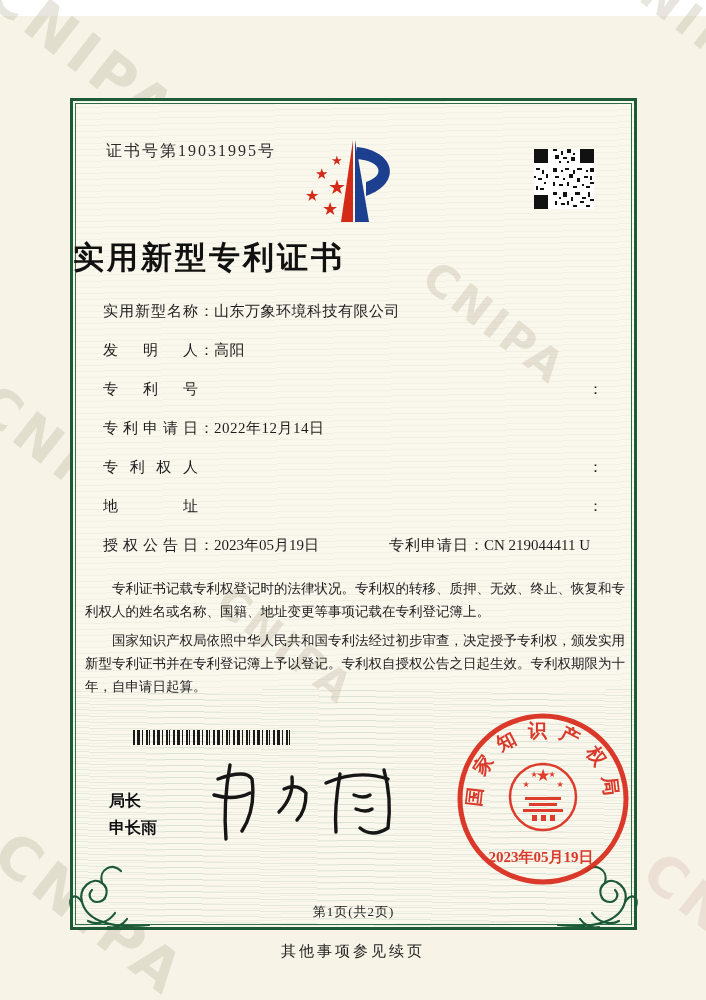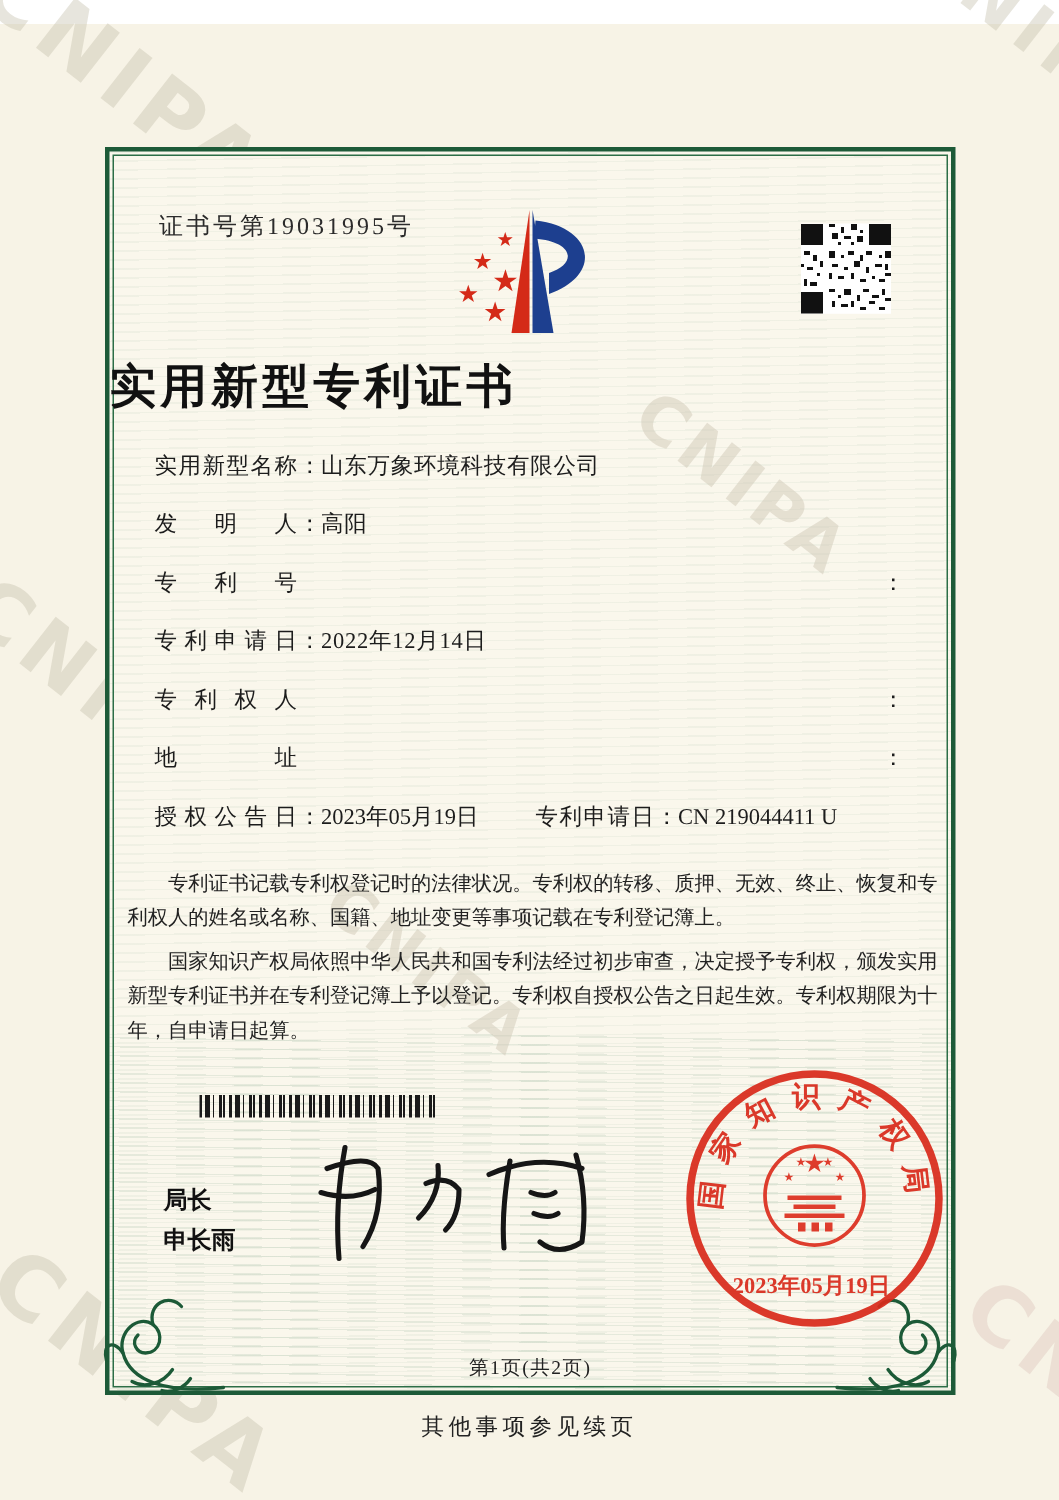--- a/index.html
+++ b/index.html
@@ -38,21 +38,21 @@
   .qr{position:absolute;right:40px;top:48px;width:60px;height:60px;background:#fff;}
 
   .title{position:absolute;left:0;right:0;top:136px;text-align:left;
          font-size:31px;font-weight:bold;letter-spacing:3px;color:#111;}
 
   .fields{position:absolute;left:30px;top:198px;width:500px;font-size:15px;color:#1c1c1c;}
   .frow{display:flex;margin-bottom:14px;line-height:25px;justify-content:space-between;}
   .flabel{flex:0 0 96px;text-align:justify;text-align-last:justify;letter-spacing:1px;}
   .fsep{flex:0 0 14px;text-align:center;}
   .fvalue{flex:1 1 auto;letter-spacing:0.5px;}
-  .grant-row{display:flex;line-height:25px;}
+  .grant-row{display:flex;line-height:25px;gap:32px;}
   .grant-row .pair{display:flex;}
   .grant-row .pair.second{margin-left:38px;}
 
   .paras{position:absolute;left:12px;top:477px;width:540px;font-size:13.5px;line-height:1.68;
          color:#222;text-align:justify;}
   .paras p{margin:0 0 7px 0;text-indent:2em;}
 
   .barcode{position:absolute;left:60px;top:629px;width:158px;height:15px;
      background:repeating-linear-gradient(90deg,#1a1a1a 0 2px,transparent 2px 4px,#1a1a1a 4px 7px,
        transparent 7px 9px,#1a1a1a 9px 10px,transparent 10px 13px,#1a1a1a 13px 15px,

